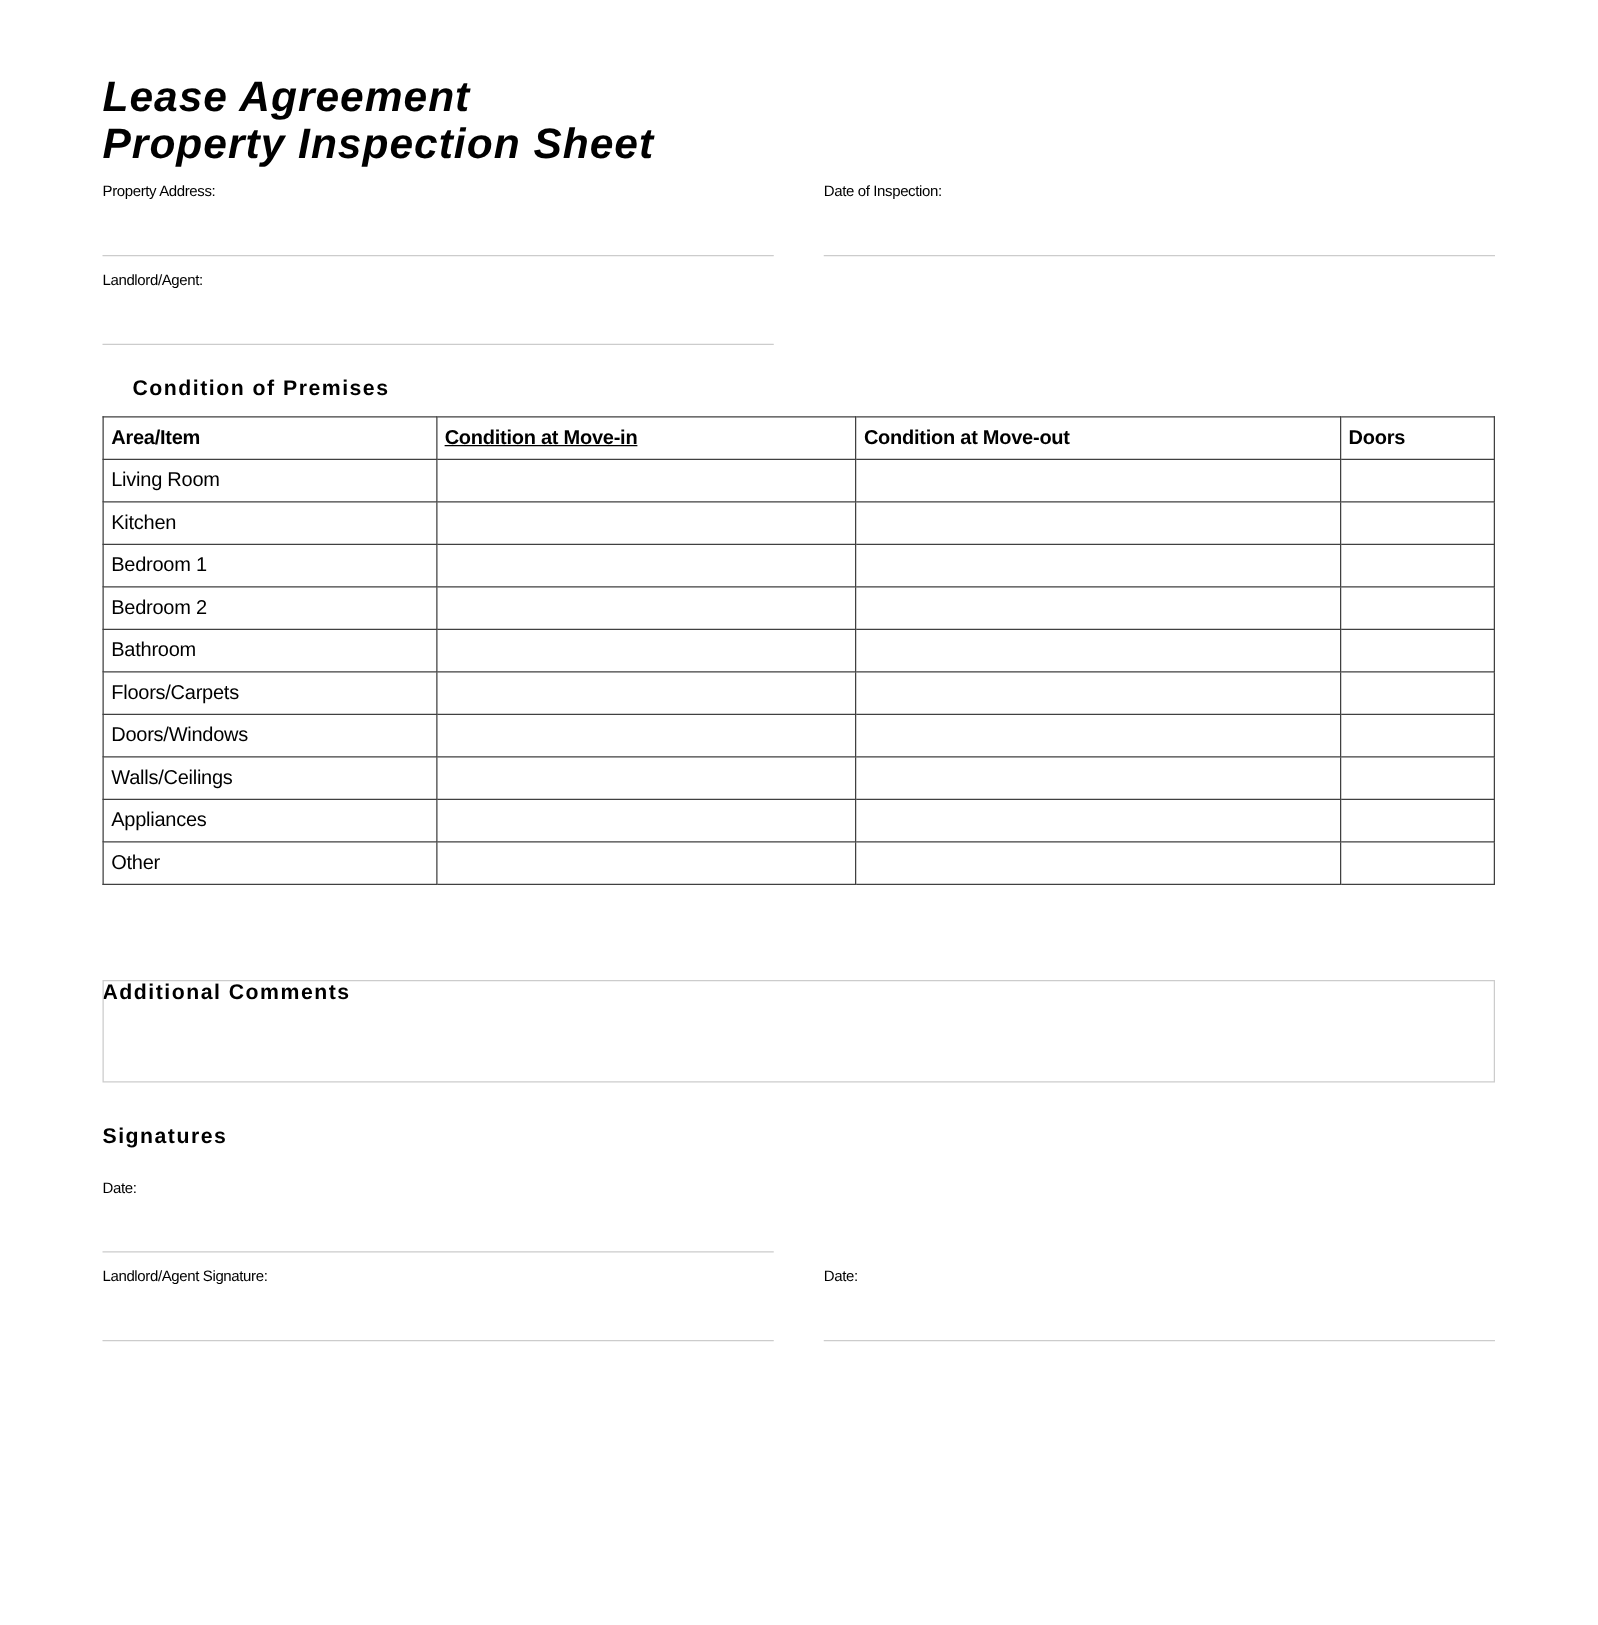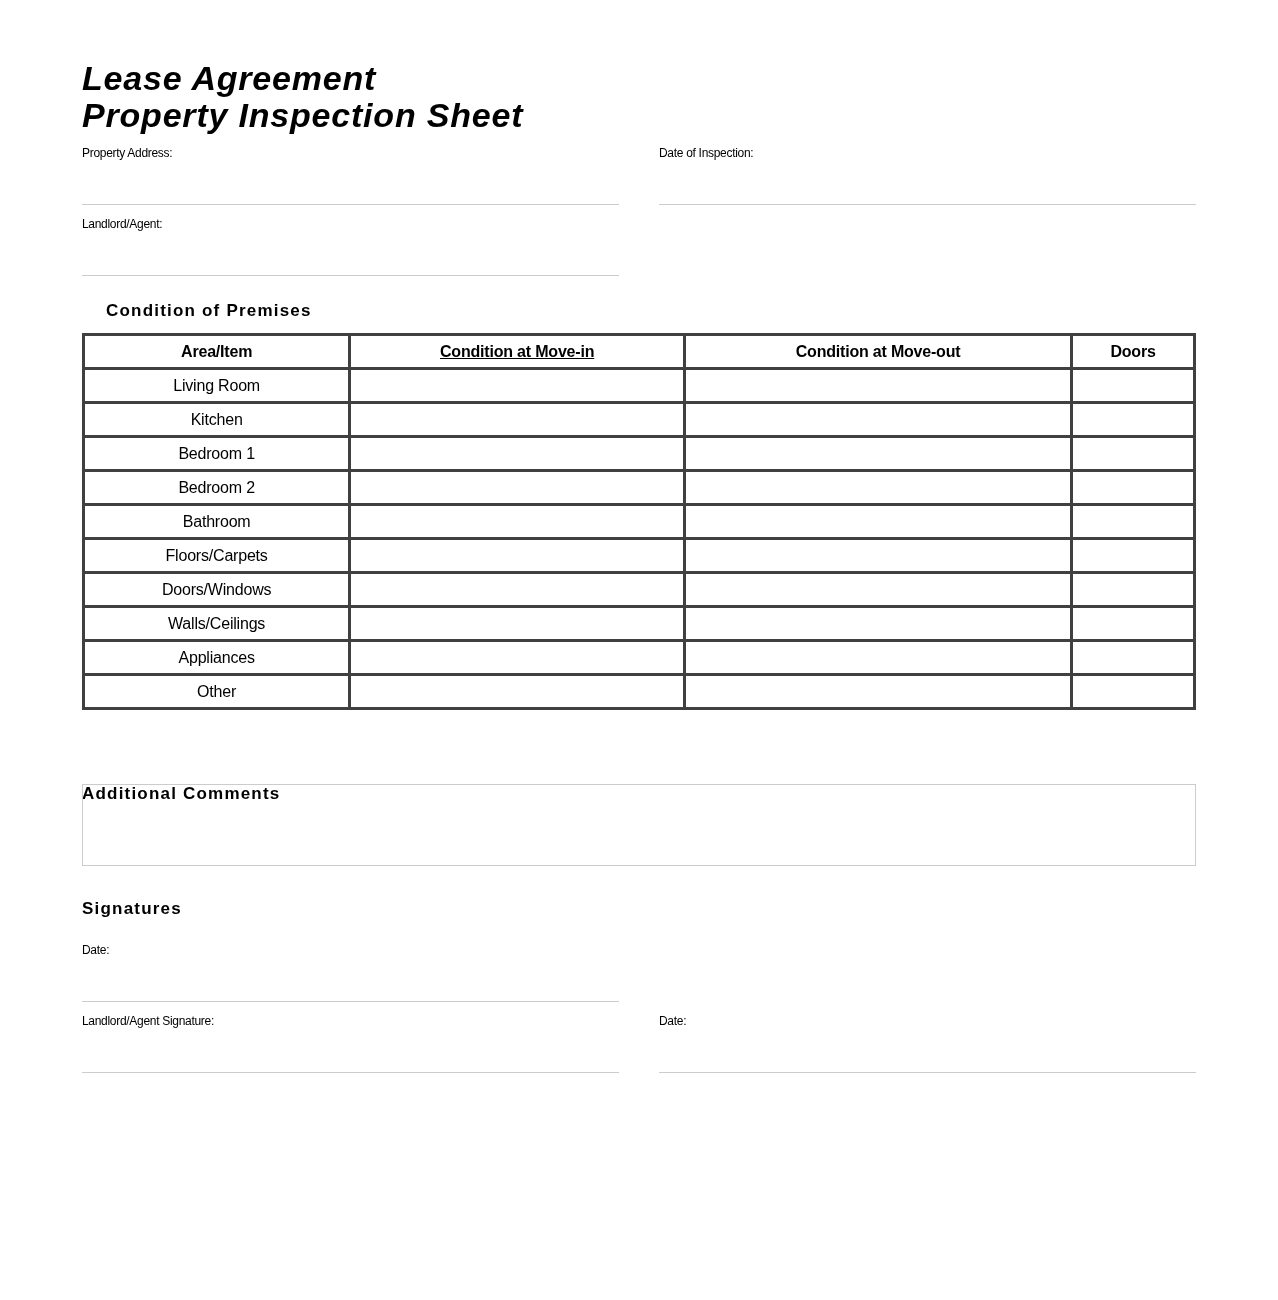--- a/index.html
+++ b/index.html
@@ -6,21 +6,21 @@
     body { width: 1278px; height: 1300px; font-family: "Liberation Sans", sans-serif; color: #000; position: relative; }
     .page { position: absolute; left: 82px; top: 60px; width: 1114px; }
     h1 { margin: 0; font-size: 34px; line-height: 37px; font-weight: bold; letter-spacing: 0.8px; font-style: italic; }
     .fields { display: flex; justify-content: space-between; }
     .field { width: 537px; height: 71px; box-sizing: border-box; border-bottom: 1px solid #cccccc; position: relative; }
     .field .label { position: absolute; left: 0; top: 12px; font-size: 12px; letter-spacing: -0.3px; }
     .row1 { margin-top: 0px; }
     h2 { margin: 0; font-size: 17px; font-weight: bold; letter-spacing: 1.2px; }
     .section-title-premises { position: absolute; top: 241px; left: 0; margin-left: 24px; }
     table { position: absolute; top: 273px; left: 0; width: 1114px; border-collapse: collapse; }
-    th, td { border: 3px solid #404040; height: 34px; padding: 0 6px; text-align: center; font-size: 16px; box-sizing: border-box; }
+    th, td { border: 1px solid #404040; height: 34px; padding: 0 6px; text-align: left; font-size: 16px; box-sizing: border-box; }
     th { font-weight: bold; letter-spacing: -0.2px; }
     td { letter-spacing: -0.2px; }
     .c1 { width: 260px; } .c2 { width: 327px; text-decoration: underline; } .c3 { width: 378px; } .c4 { width: 120px; }
     .section-title-comments { position: absolute; top: 724px; left: 0; }
     .comments-box { position: absolute; top: 724px; left: 0; width: 1114px; height: 82px; border: 1px solid #cccccc; box-sizing: border-box; }
     .section-title-signatures { position: absolute; top: 839px; left: 0; }
     .sig-block { position: absolute; top: 871px; left: 0; width: 1114px; }
   </style>
 </head>
 <body>

